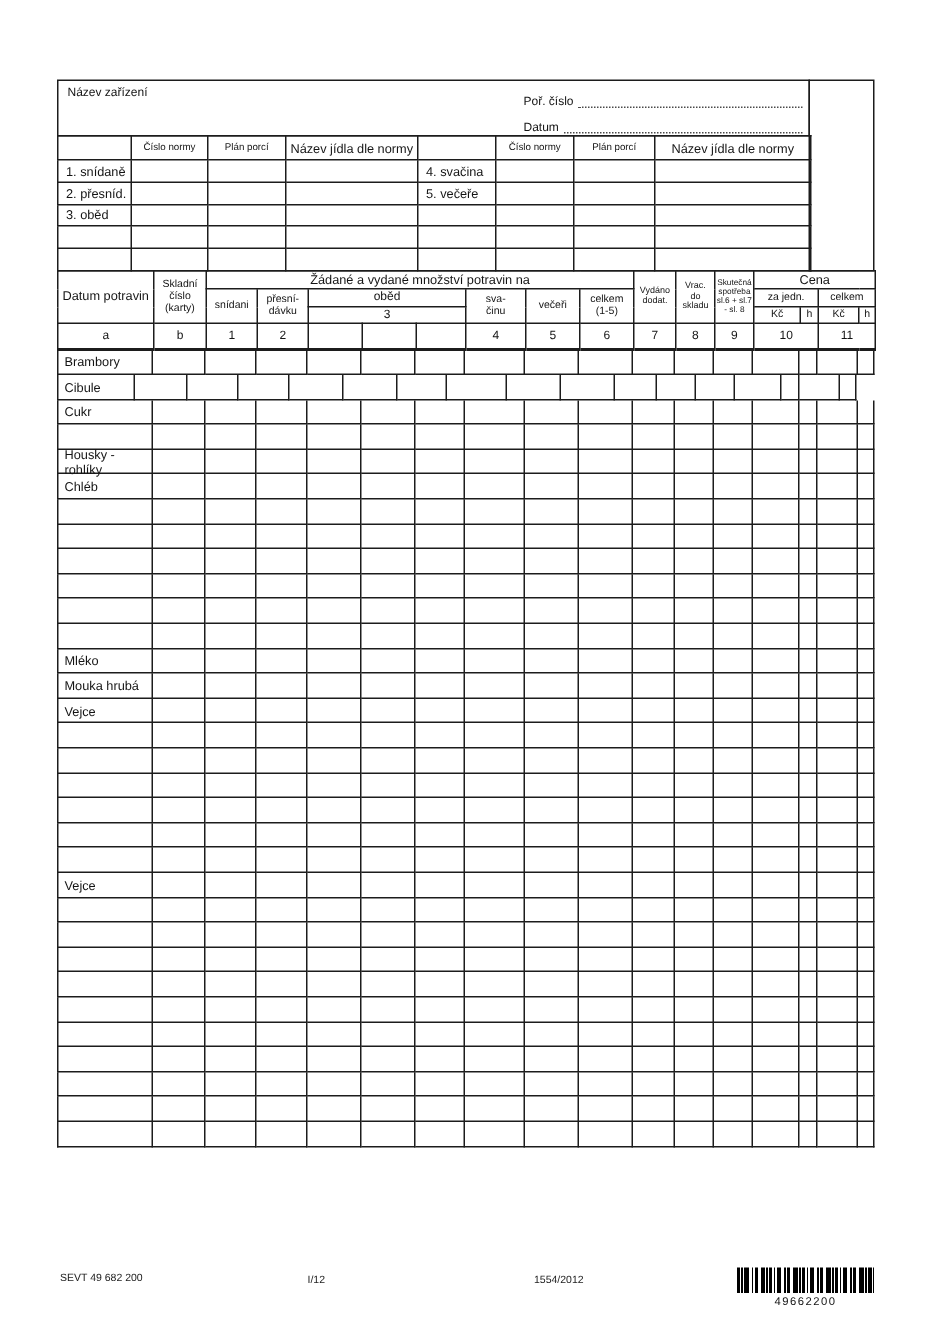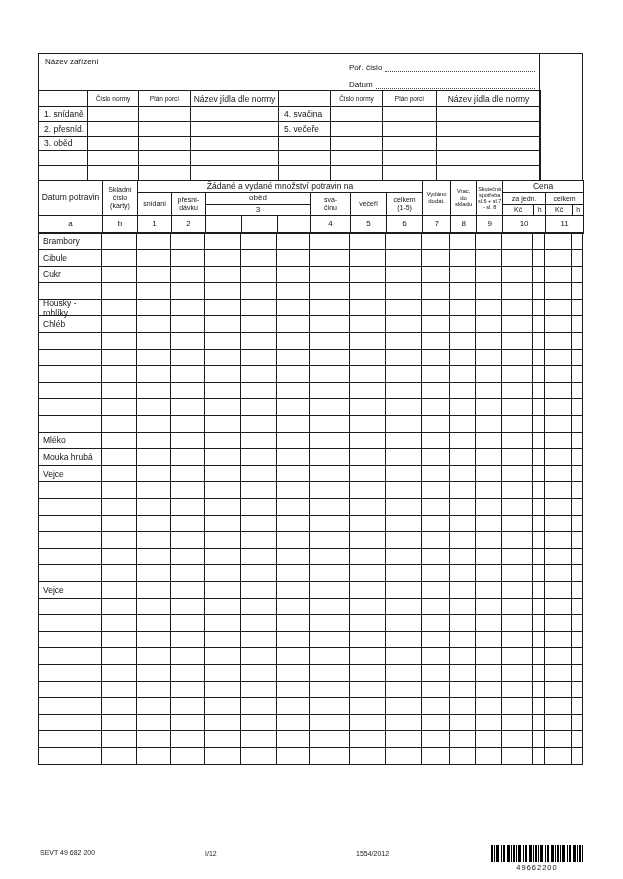--- a/index.html
+++ b/index.html
@@ -255,21 +255,21 @@
           <div class="grid-cell" style="width: 36px;"></div>
           <div class="grid-cell" style="width: 28px;"></div>
           <div class="grid-cell" style="width: 26px;"></div>
           <div class="grid-cell" style="width: 26px;"></div>
           <div class="grid-cell" style="width: 31px;"></div>
           <div class="grid-cell" style="width: 12px;"></div>
           <div class="grid-cell" style="width: 27px;"></div>
           <div class="grid-cell" style="width: 11px;"></div>
         </div>
         <div class="grid-row">
-          <div class="grid-cell first" style="width: 64px;">Cibule</div>
+          <div class="grid-cell first" style="width: 52px;">Cibule</div>
           <div class="grid-cell" style="width: 35px;"></div>
           <div class="grid-cell" style="width: 34px;"></div>
           <div class="grid-cell" style="width: 34px;"></div>
           <div class="grid-cell" style="width: 36px;"></div>
           <div class="grid-cell" style="width: 36px;"></div>
           <div class="grid-cell" style="width: 33px;"></div>
           <div class="grid-cell" style="width: 40px;"></div>
           <div class="grid-cell" style="width: 36px;"></div>
           <div class="grid-cell" style="width: 36px;"></div>
           <div class="grid-cell" style="width: 28px;"></div>

